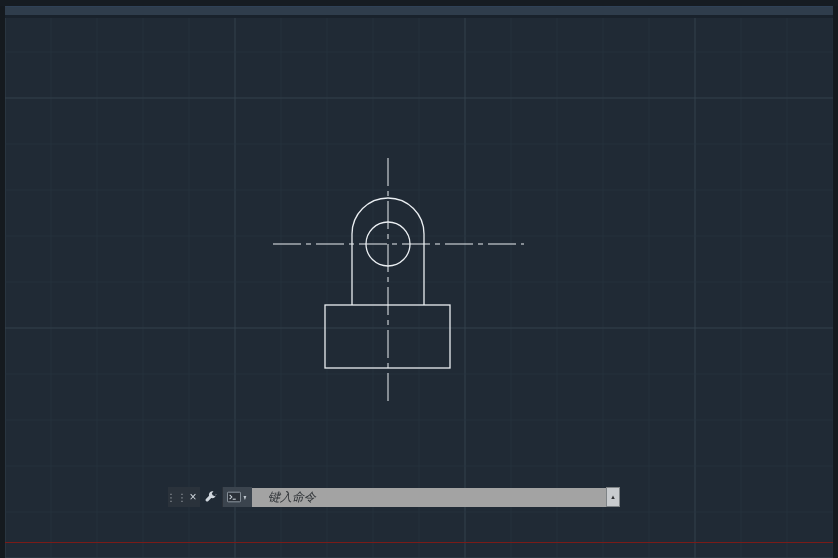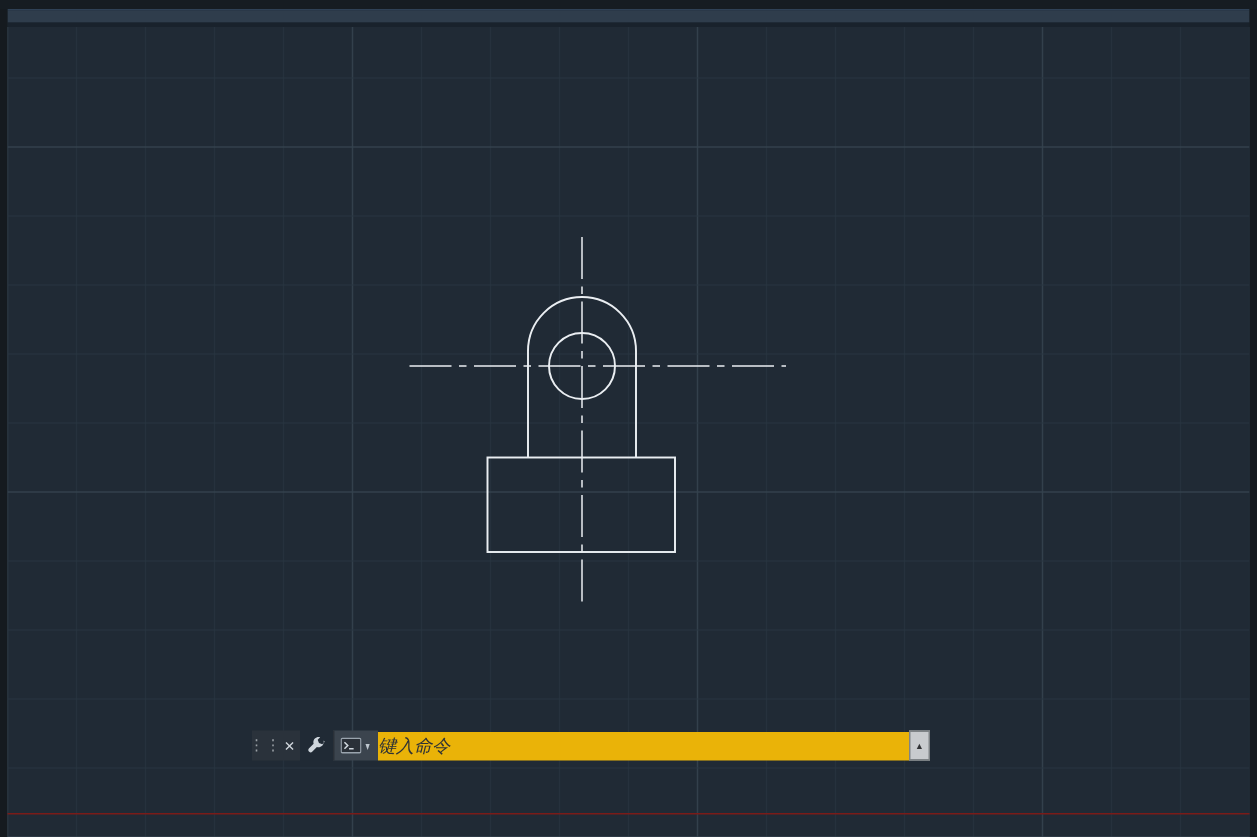--- a/index.html
+++ b/index.html
@@ -68,24 +68,24 @@
     display:flex; align-items:center; justify-content:center;
     cursor:pointer;
     gap:2px;
     border-left:1px solid #2a3038;
   }
   .cmd-prompt-btn .chev { font-size:8px; color:#bfc7cf; transform:scaleX(0.7); }
   .cmd-prompt-btn svg { width:14px; height:12px; }
 
   .cmd-input {
     flex:1; height:19px;
-    background:#eab308;
+    background:#a3a3a3;
     border:none;
     outline:none;
-    padding:0 0;
+    padding:0 16px;
     font-size:12px;
     font-style:italic;
     color:#3e4246;
   }
   .cmd-input::placeholder { color:#2e3236; font-style:italic; }
   .cmd-expand {
     width:14px; height:20px;
     background:#c8cbce;
     border:1px solid #7e8386;
     display:flex; align-items:center; justify-content:center;

